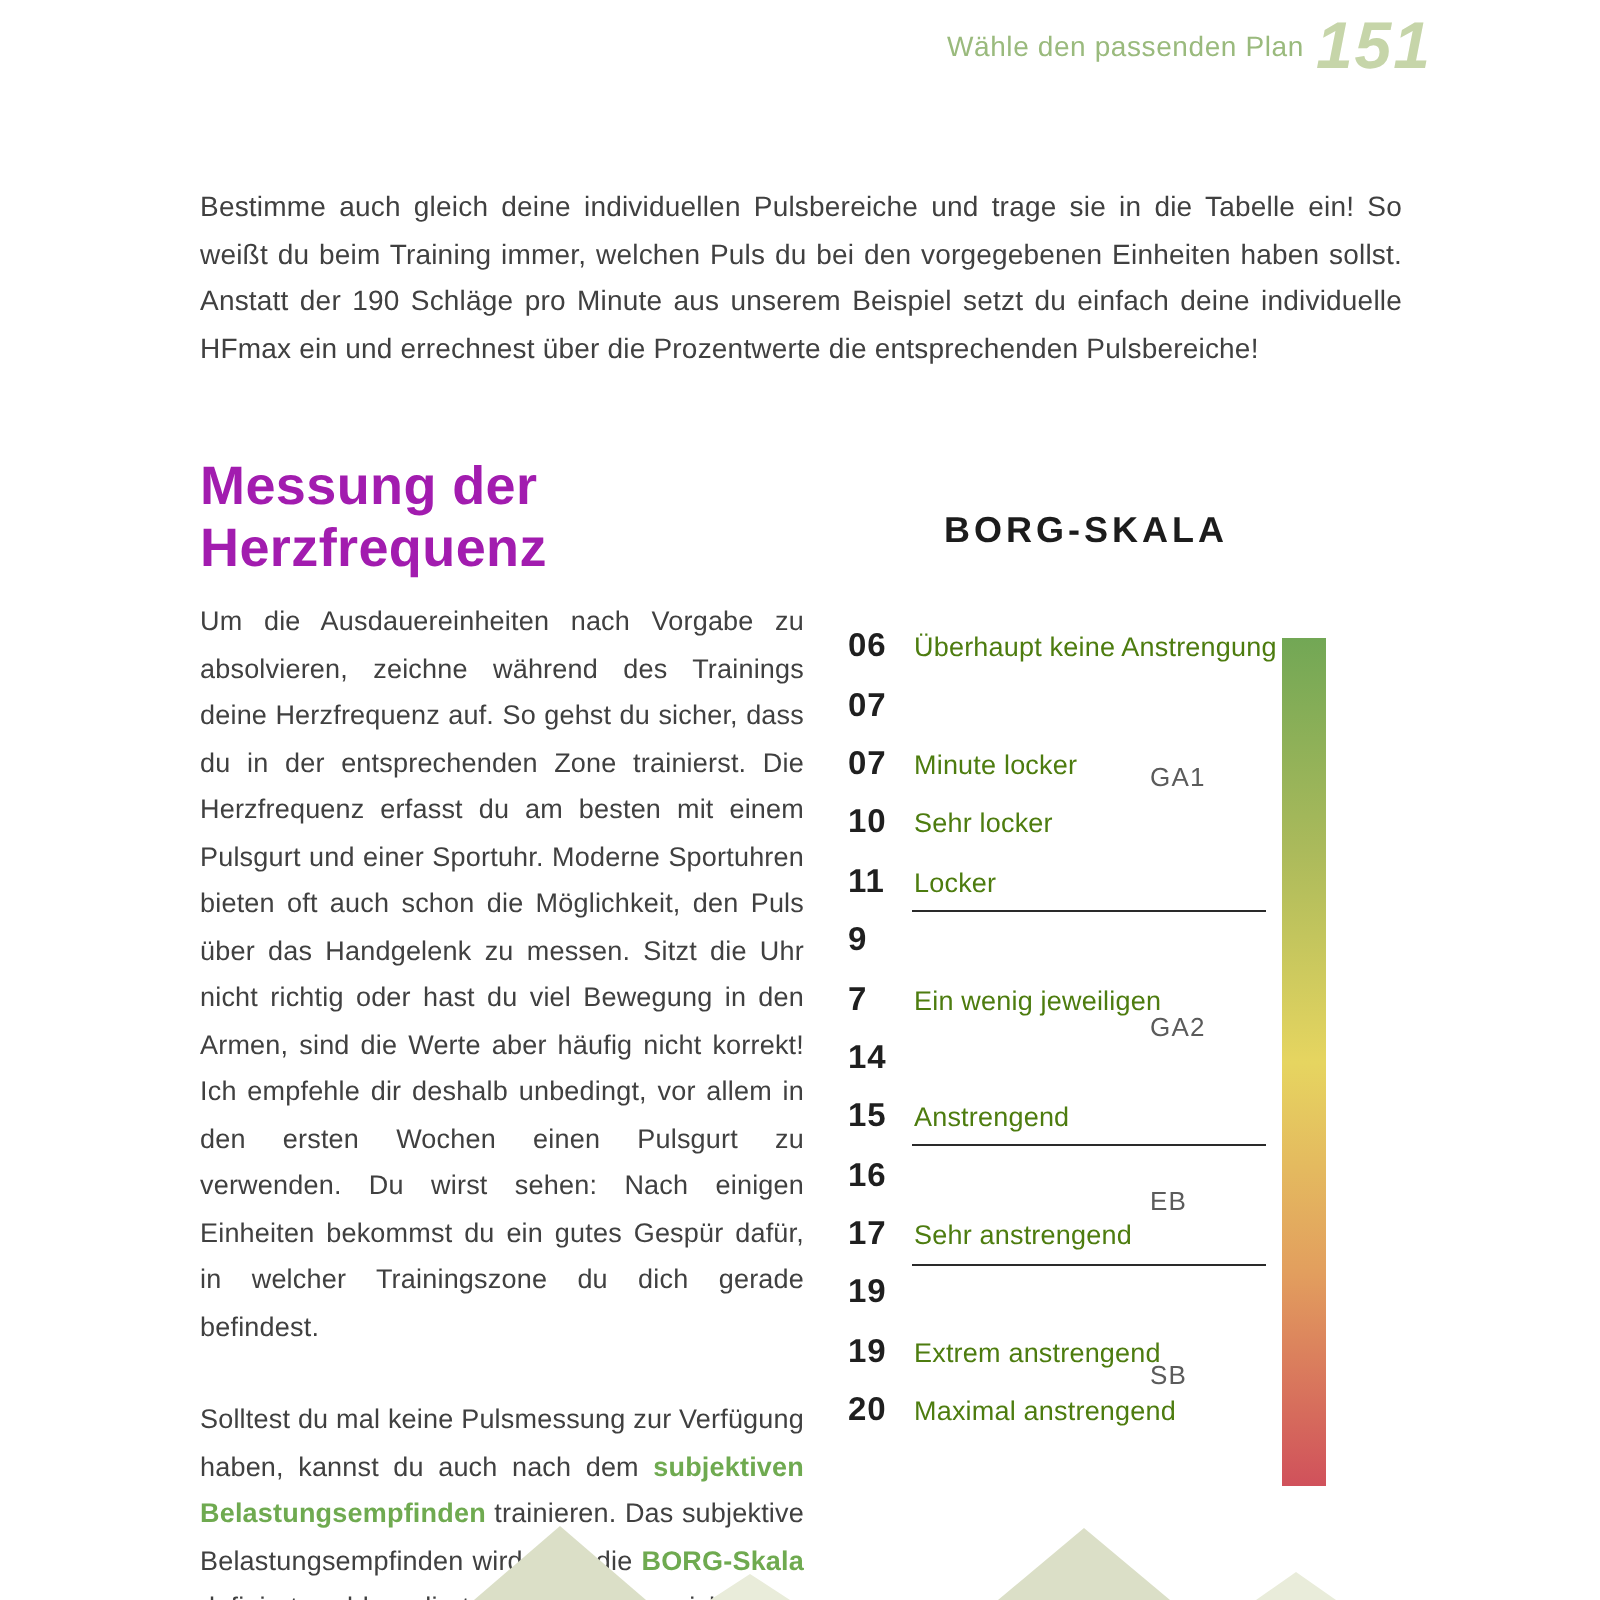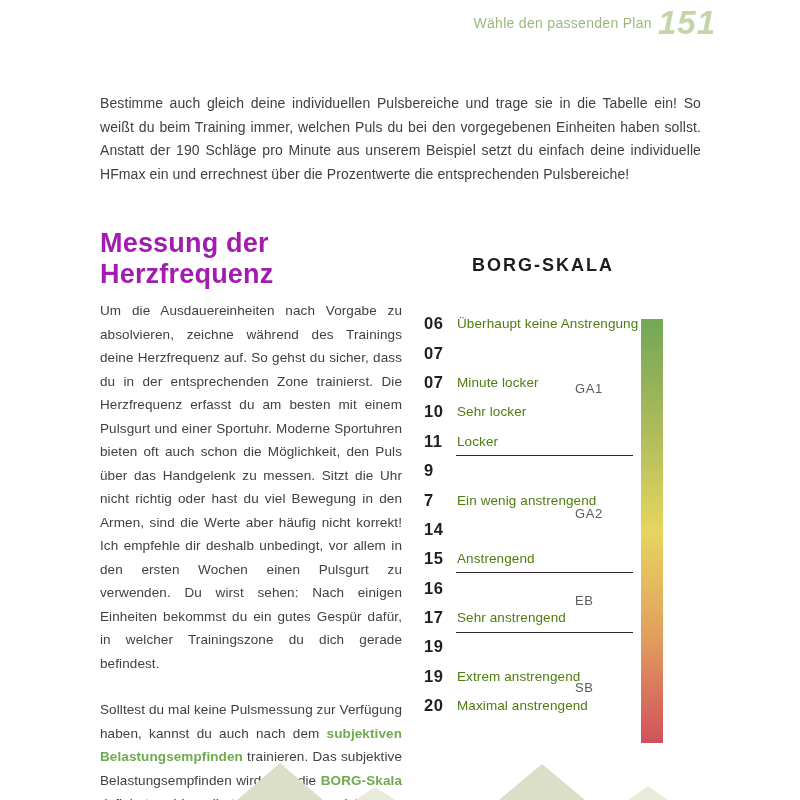--- a/index.html
+++ b/index.html
@@ -100,21 +100,21 @@
     <div class="borg-row">
         <span class="num">11</span>
         <span class="lbl">Locker</span>
       </div>
     <div class="borg-row">
         <span class="num">9</span>
         <span class="lbl"></span>
       </div>
     <div class="borg-row">
         <span class="num">7</span>
-        <span class="lbl">Ein wenig anstrengend</span>
+        <span class="lbl">Ein wenig jeweiligen</span>
       </div>
     <div class="borg-row">
         <span class="num">14</span>
         <span class="lbl"></span>
       </div>
     <div class="borg-row">
         <span class="num">15</span>
         <span class="lbl">Anstrengend</span>
       </div>
     <div class="borg-row">

